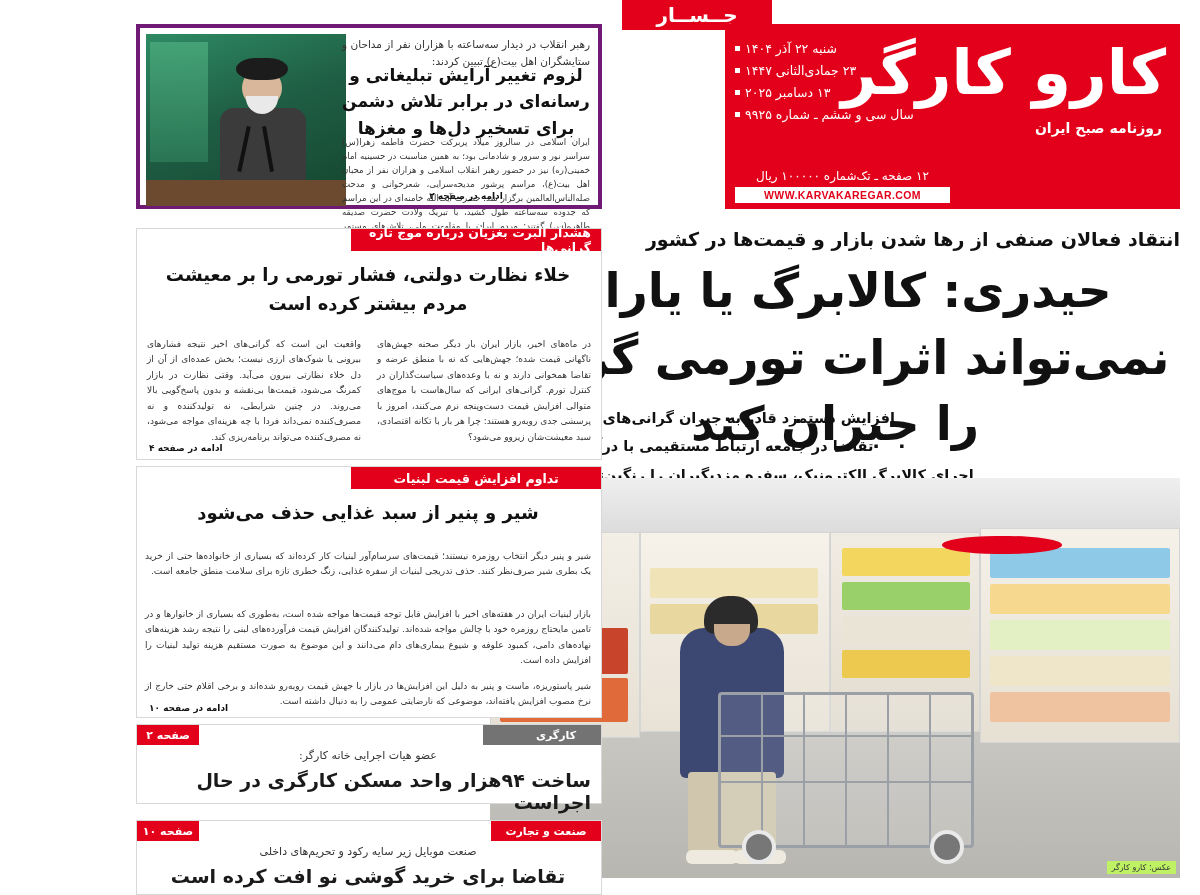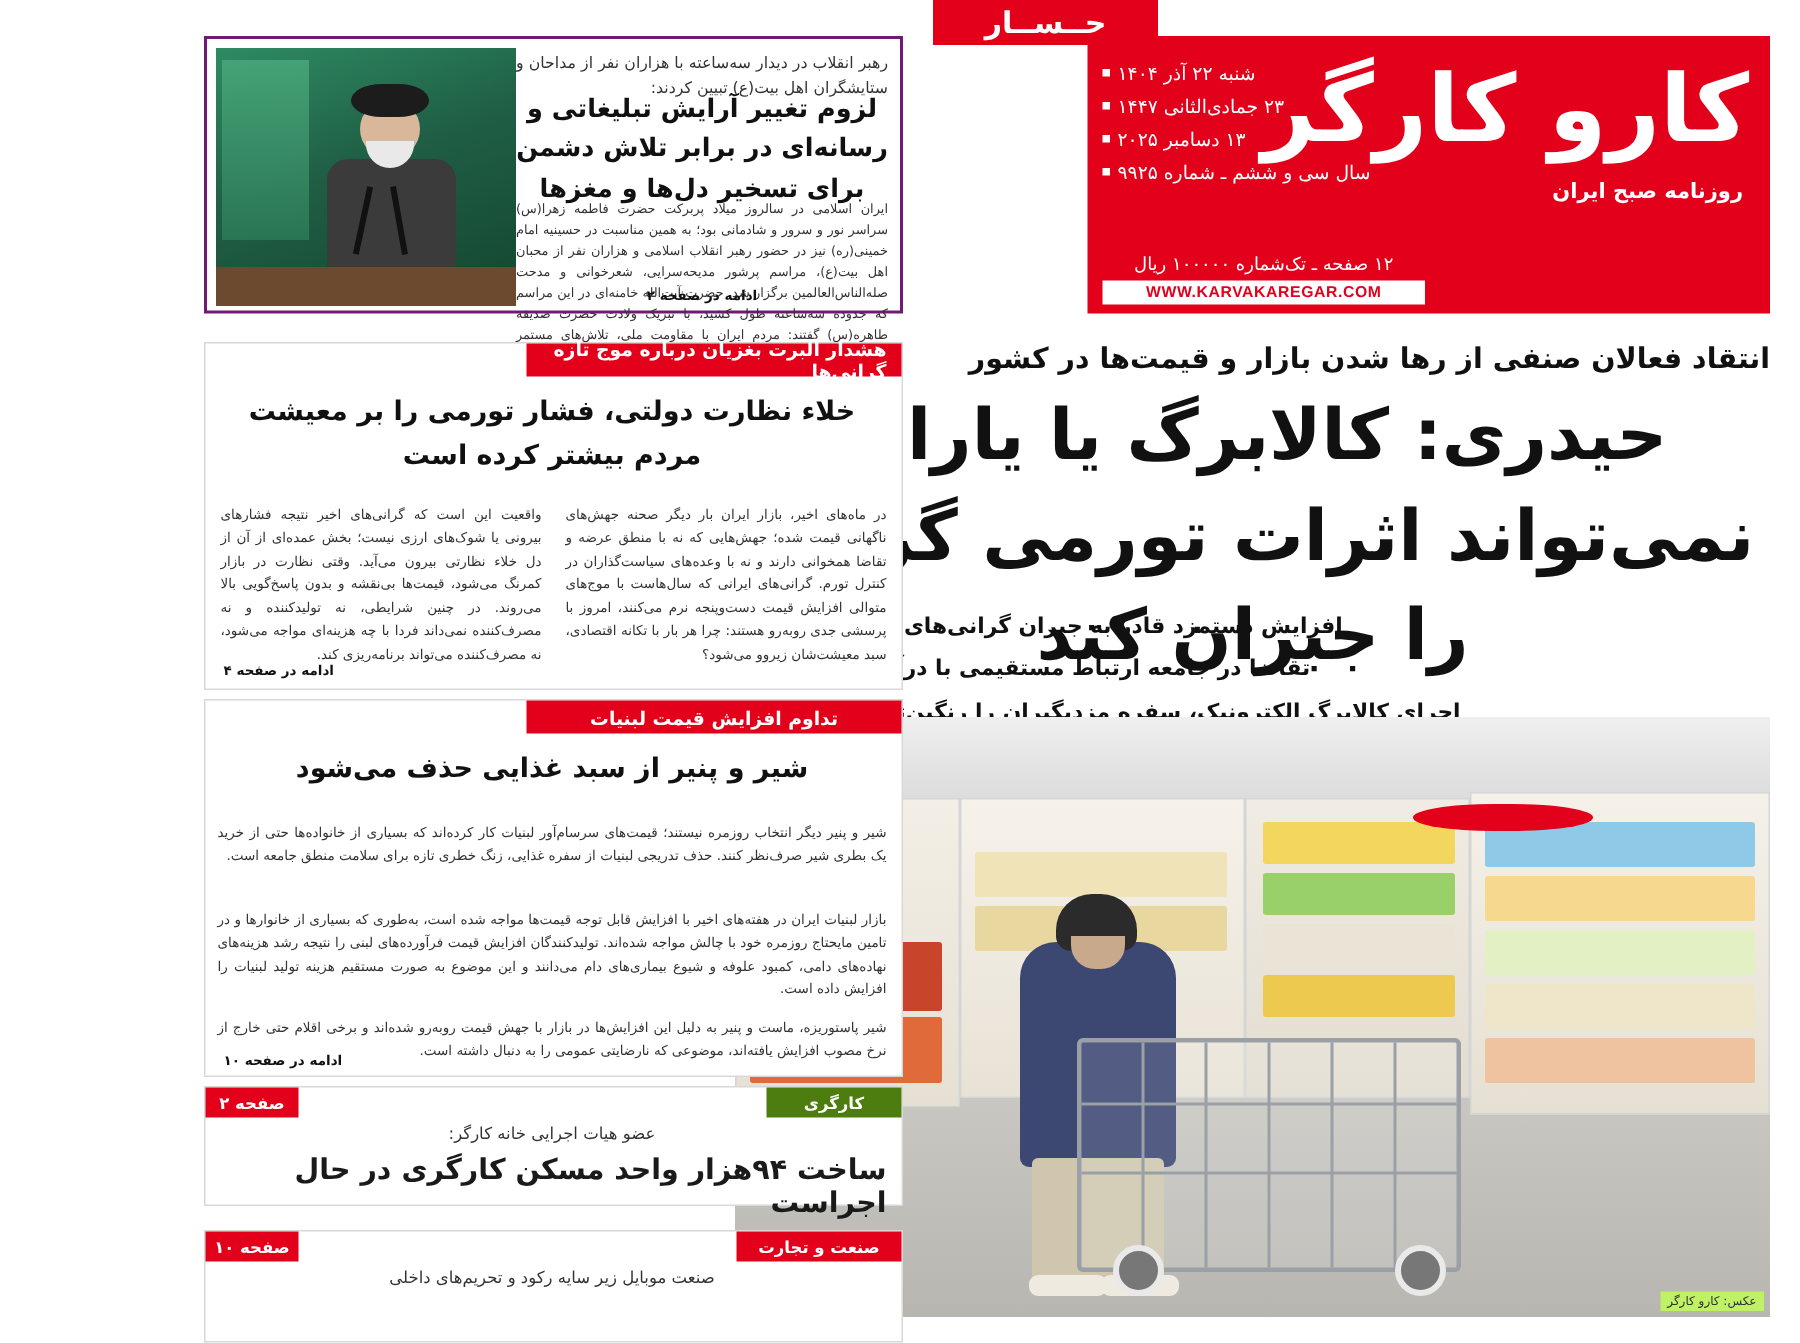--- a/index.html
+++ b/index.html
@@ -49,21 +49,21 @@
     font-family:"Liberation Sans",sans-serif;
   }
   .masthead-price{
     position:absolute;left:10px;bottom:26px;width:215px;
     font-size:12px;text-align:center;
   }
 
   
   .lead-box{
     position:absolute;left:20px;top:24px;width:466px;height:185px;
-    border:2px solid #701a75;box-sizing:border-box;background:#fff;
+    border:4px solid #701a75;box-sizing:border-box;background:#fff;
   }
   .lead-photo{
     position:absolute;left:6px;top:6px;width:200px;height:172px;
     overflow:hidden;background:#2f6f4a;
   }
   .lead-photo .sky{position:absolute;inset:0;background:linear-gradient(160deg,#2e8b63 0%,#1f5f45 45%,#14452f 100%);}
   .lead-photo .banner{position:absolute;left:4px;top:8px;width:58px;height:120px;background:linear-gradient(180deg,#49a87b,#2c7a57);opacity:.85;}
   .lead-photo .cleric-head{position:absolute;left:96px;top:34px;width:40px;height:40px;border-radius:50%;background:#d8b79a;}
   .lead-photo .turban{position:absolute;left:90px;top:24px;width:52px;height:22px;border-radius:26px/14px;background:#1c1c1c;}
   .lead-photo .beard{position:absolute;left:100px;top:62px;width:32px;height:18px;border-radius:0 0 16px 16px;background:#e9e9e9;}
@@ -166,21 +166,21 @@
 
   #box2{left:20px;top:466px;width:466px;height:252px;}
   #box2 .box-label{width:230px;}
   #box2 .box-head{position:absolute;right:10px;top:32px;width:446px;}
   #box2 .p1{position:absolute;right:10px;top:82px;width:446px;}
   #box2 .p2{position:absolute;right:10px;top:140px;width:446px;}
   #box2 .p3{position:absolute;right:10px;top:212px;width:446px;}
   #box2 .box-cont{position:absolute;left:12px;bottom:4px;}
 
   #box3{left:20px;top:724px;width:466px;height:80px;}
-  #box3 .tag-l{position:absolute;right:0;top:0;width:90px;height:20px;background:#4d7c0f;color:#fff;font-size:11px;font-weight:bold;display:flex;align-items:center;justify-content:center;}
+  #box3 .tag-l{position:absolute;right:0;top:0;width:90px;height:20px;background:#737373;color:#fff;font-size:11px;font-weight:bold;display:flex;align-items:center;justify-content:center;padding-left:28px;}
   #box3 .tag-r{position:absolute;left:0;top:0;width:62px;height:20px;background:#e2001a;color:#fff;font-size:11px;font-weight:bold;display:flex;align-items:center;justify-content:center;}
   #box3 .kick{position:absolute;right:10px;top:24px;width:446px;font-size:11px;text-align:center;color:#333;}
   #box3 .head{position:absolute;right:10px;top:44px;width:446px;font-size:19px;font-weight:bold;}
 
   #box4{left:20px;top:820px;width:466px;height:75px;}
   #box4 .tag-l{position:absolute;right:0;top:0;width:110px;height:20px;background:#e2001a;color:#fff;font-size:11px;font-weight:bold;display:flex;align-items:center;justify-content:center;}
   #box4 .tag-r{position:absolute;left:0;top:0;width:62px;height:20px;background:#e2001a;color:#fff;font-size:11px;font-weight:bold;display:flex;align-items:center;justify-content:center;}
   #box4 .kick{position:absolute;right:10px;top:24px;width:446px;font-size:11px;text-align:center;color:#333;}
   #box4 .head{position:absolute;right:10px;top:44px;width:446px;font-size:19px;font-weight:bold;text-align:center;}
 </style>
@@ -329,15 +329,16 @@
     <div class="tag-l">کارگری</div>
     <div class="tag-r">صفحه ۲</div>
     <div class="kick">عضو هیات اجرایی خانه کارگر:</div>
     <div class="head">ساخت ۹۴هزار واحد مسکن کارگری در حال اجراست</div>
   </div>
 
   <div class="box" id="box4">
     <div class="tag-l">صنعت و تجارت</div>
     <div class="tag-r">صفحه ۱۰</div>
     <div class="kick">صنعت موبایل زیر سایه رکود و تحریم‌های داخلی</div>
+    <div class="head">تقاضا برای خرید گوشی نو افت کرده است</div>
   </div>
 
 </div>
 
 </body></html>

